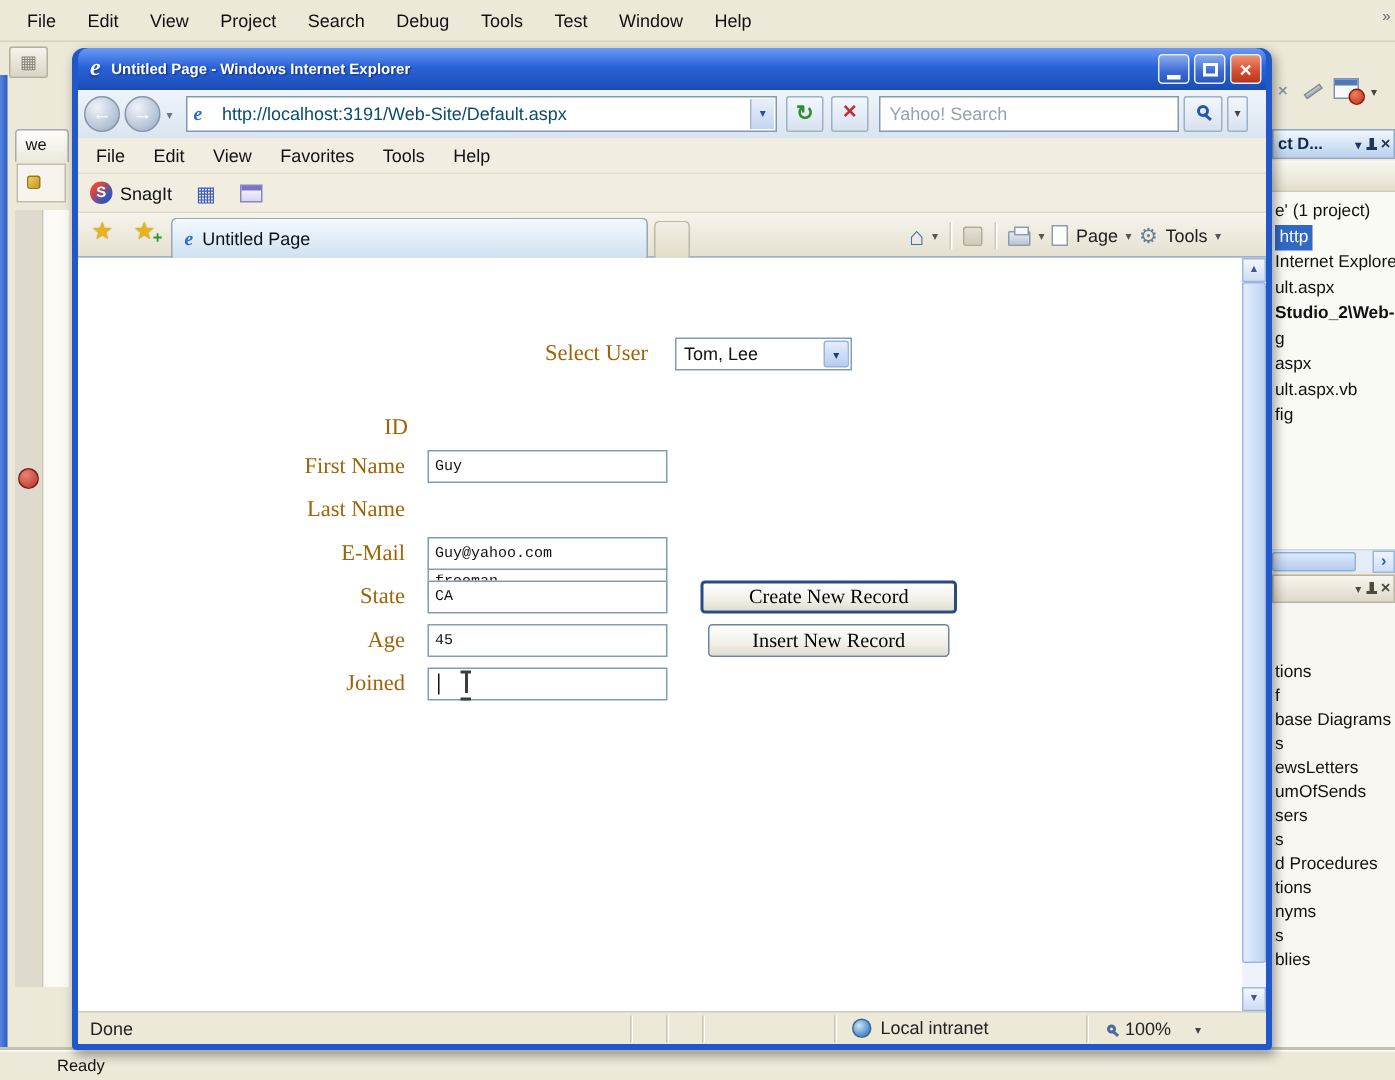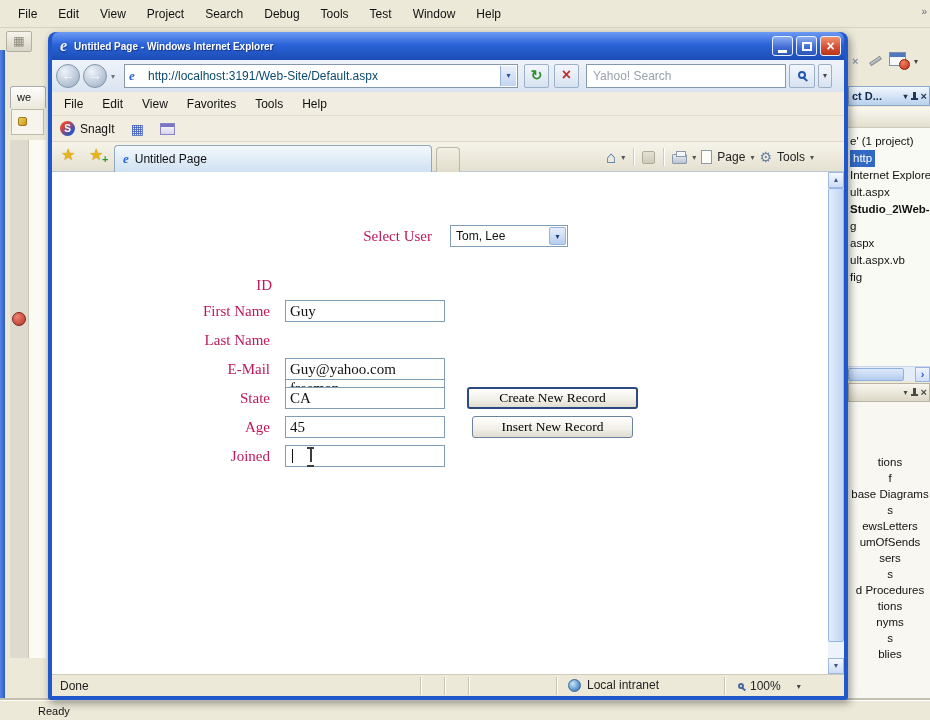--- a/index.html
+++ b/index.html
@@ -66,21 +66,21 @@
               border-top:1px solid #cdd8ec;}
   .vs-hthumb{position:absolute;left:0;top:1px;width:56px;height:13px;border-radius:2px;
              background:linear-gradient(#dde9fa,#b4ccf0);border:1px solid #8fb0dc;}
   .vs-harrow{position:absolute;right:0;top:0;width:15px;height:15px;text-align:center;
              background:linear-gradient(#eef4fd,#cfdef6);border:1px solid #9ab4de;
              color:#2a5ad0;font-size:11px;line-height:13px;font-weight:bold;}
   .vs-p2-head{position:absolute;left:848px;top:383px;width:82px;height:19px;
               background:linear-gradient(#f8f6ee,#ddd8c8);border:1px solid #b8b4a4;
               display:flex;align-items:center;justify-content:flex-end;}
   .vs-list2{position:absolute;left:848px;top:402px;width:82px;height:298px;background:#f8f7f1;
-            font-size:11.5px;padding-top:52px;overflow:hidden;text-align:center;}
+            font-size:11.5px;padding-top:38px;overflow:hidden;}
   .vs-list2 li{height:16px;line-height:16px;white-space:nowrap;padding-left:2px;}
 
   
   .ie-window{position:absolute;left:48px;top:32px;width:800px;height:668px;z-index:10;
              background:#2058cc;border-radius:8px 8px 3px 3px;padding:0 4px 4px;
              box-shadow:2px 3px 8px rgba(0,0,0,.4);}
   .titlebar{height:28px;display:flex;align-items:center;padding:0 3px 0 8px;color:#fff;
             border-radius:7px 7px 0 0;
             background:linear-gradient(#6d9af4 0%,#2a63d8 45%,#1b4cb4 100%);}
   .ie-logo{font-family:"Liberation Serif",serif;font-style:italic;font-weight:bold;}
@@ -168,28 +168,28 @@
 
   .content{position:relative;height:502px;background:#fff;overflow:hidden;}
   .vscroll{position:absolute;right:0;top:0;width:16px;height:502px;background:#eef3fb;}
   .vsc-btn{position:absolute;left:0;width:16px;height:16px;color:#41598c;font-size:7px;
            text-align:center;line-height:14px;background:linear-gradient(#f4f8fe,#cdddf4);
            border:1px solid #9fb8de;}
   .vsc-up{top:0;} .vsc-down{bottom:0;}
   .vsc-thumb{position:absolute;left:0;top:16px;width:16px;height:454px;border-radius:2px;
              background:linear-gradient(90deg,#e4edfc,#bed4f4);border:1px solid #96b4e4;}
 
-  .lbl{position:absolute;font-family:"Liberation Serif",serif;font-size:15px;color:#be185d;
+  .lbl{position:absolute;font-family:"Liberation Serif",serif;font-size:15px;color:#a16207;
        text-align:right;width:160px;}
   .select-user-label{left:220px;top:56px;}
   .id-label{left:60px;top:105px;}
   .f-lbl{left:58px;}
   .lr0{top:131px;} .lr1{top:160px;} .lr2{top:189px;} .lr3{top:218px;} .lr4{top:247px;} .lr5{top:276px;}
   .txt{position:absolute;left:233px;width:160px;height:22px;border:1px solid #7f9db9;background:#fff;
-       font-size:15px;padding:2px 4px;color:#111;outline:none;font-family:Liberation Serif, serif;}
+       font-size:10px;padding:2px 4px;color:#111;outline:none;font-family:Liberation Mono, monospace;}
   .ir0{top:128px;} .ir1{top:157px;margin-top:48px;} .ir2{top:186px;} .ir3{top:215px;} .ir4{top:244px;} .ir5{top:273px;}
   .ddl{position:absolute;left:398px;top:53px;width:118px;height:22px;border:1px solid #7f9db9;
        background:#fff;font-size:12px;display:flex;align-items:center;padding-left:5px;}
   .ddl-btn{position:absolute;right:1px;top:1px;width:17px;height:18px;border-radius:2px;
            background:linear-gradient(#e6eefb,#b6cdf0);border:1px solid #98b4d8;
            font-size:8px;color:#1a3c78;text-align:center;line-height:17px;}
   .xp-btn{position:absolute;height:22px;border-radius:3px;text-align:center;color:#000;
           background:linear-gradient(#ffffff,#f1efe7 60%,#e0ddd0);border:1px solid #6a83a0;
           font-family:"Liberation Serif",serif;font-size:13.5px;line-height:19px;}
   .btn-create{left:415px;top:215px;width:171px;border:2px solid #2a4a80;line-height:17px;}

